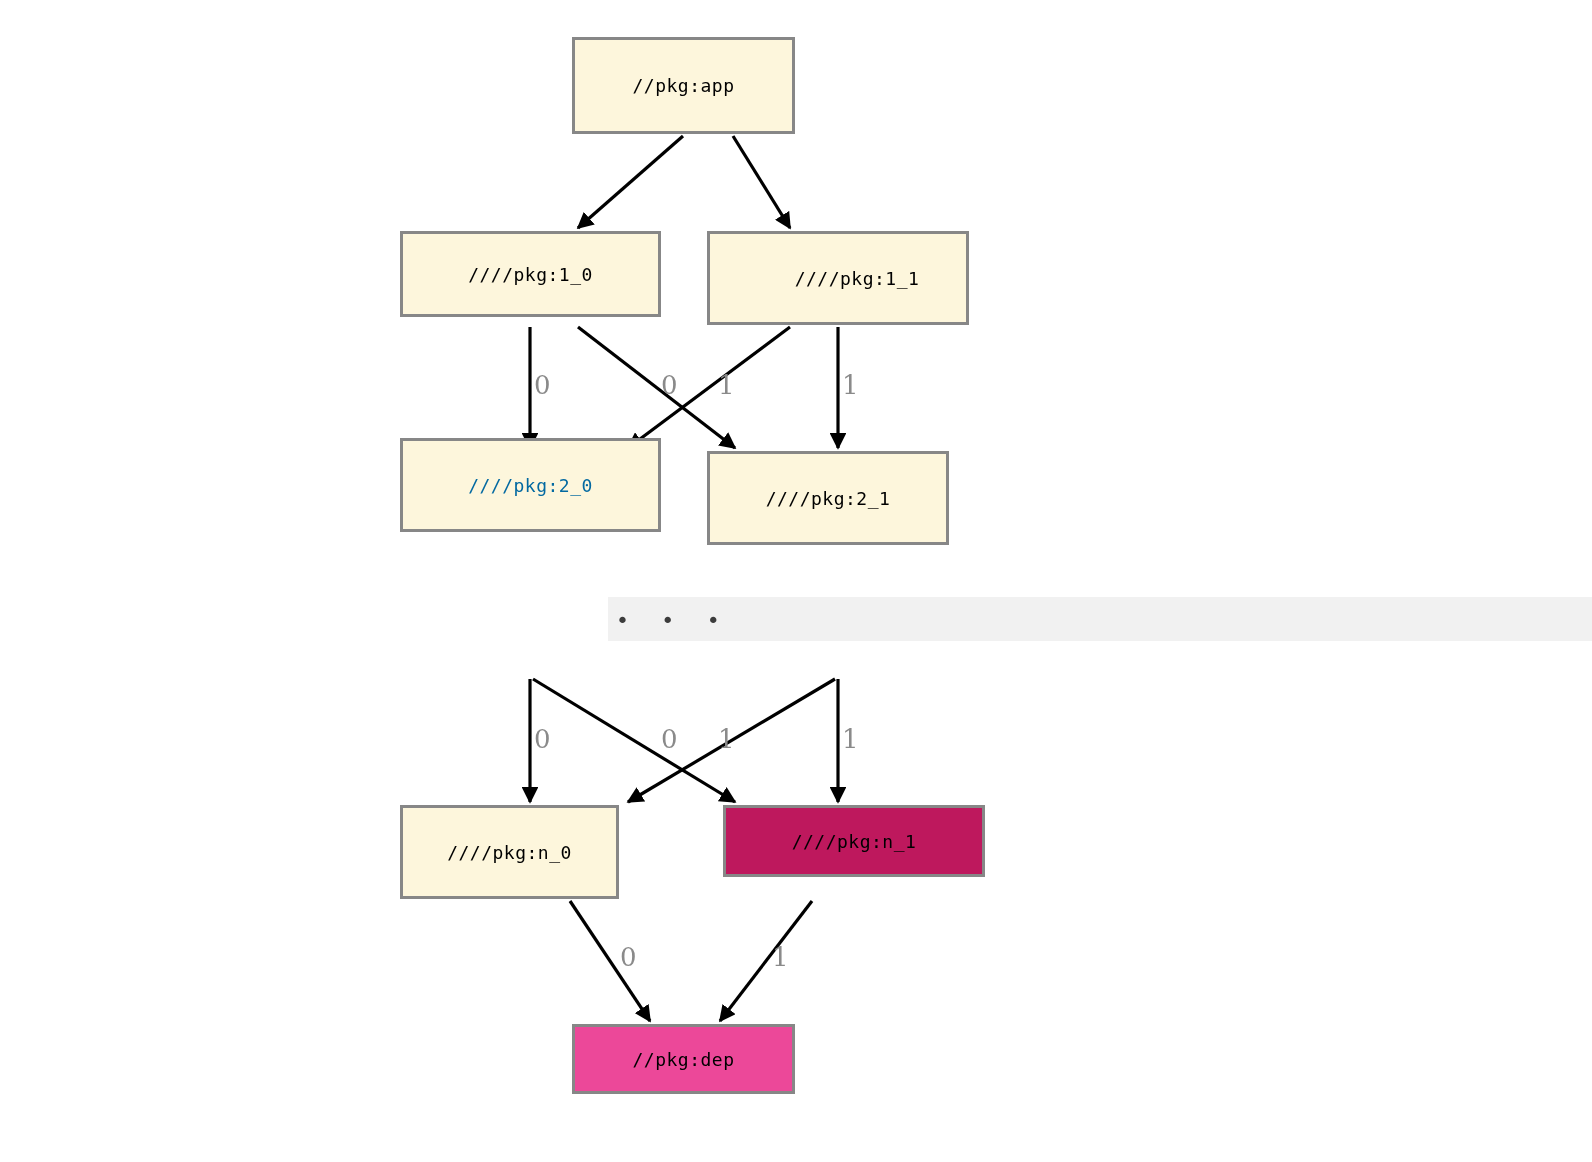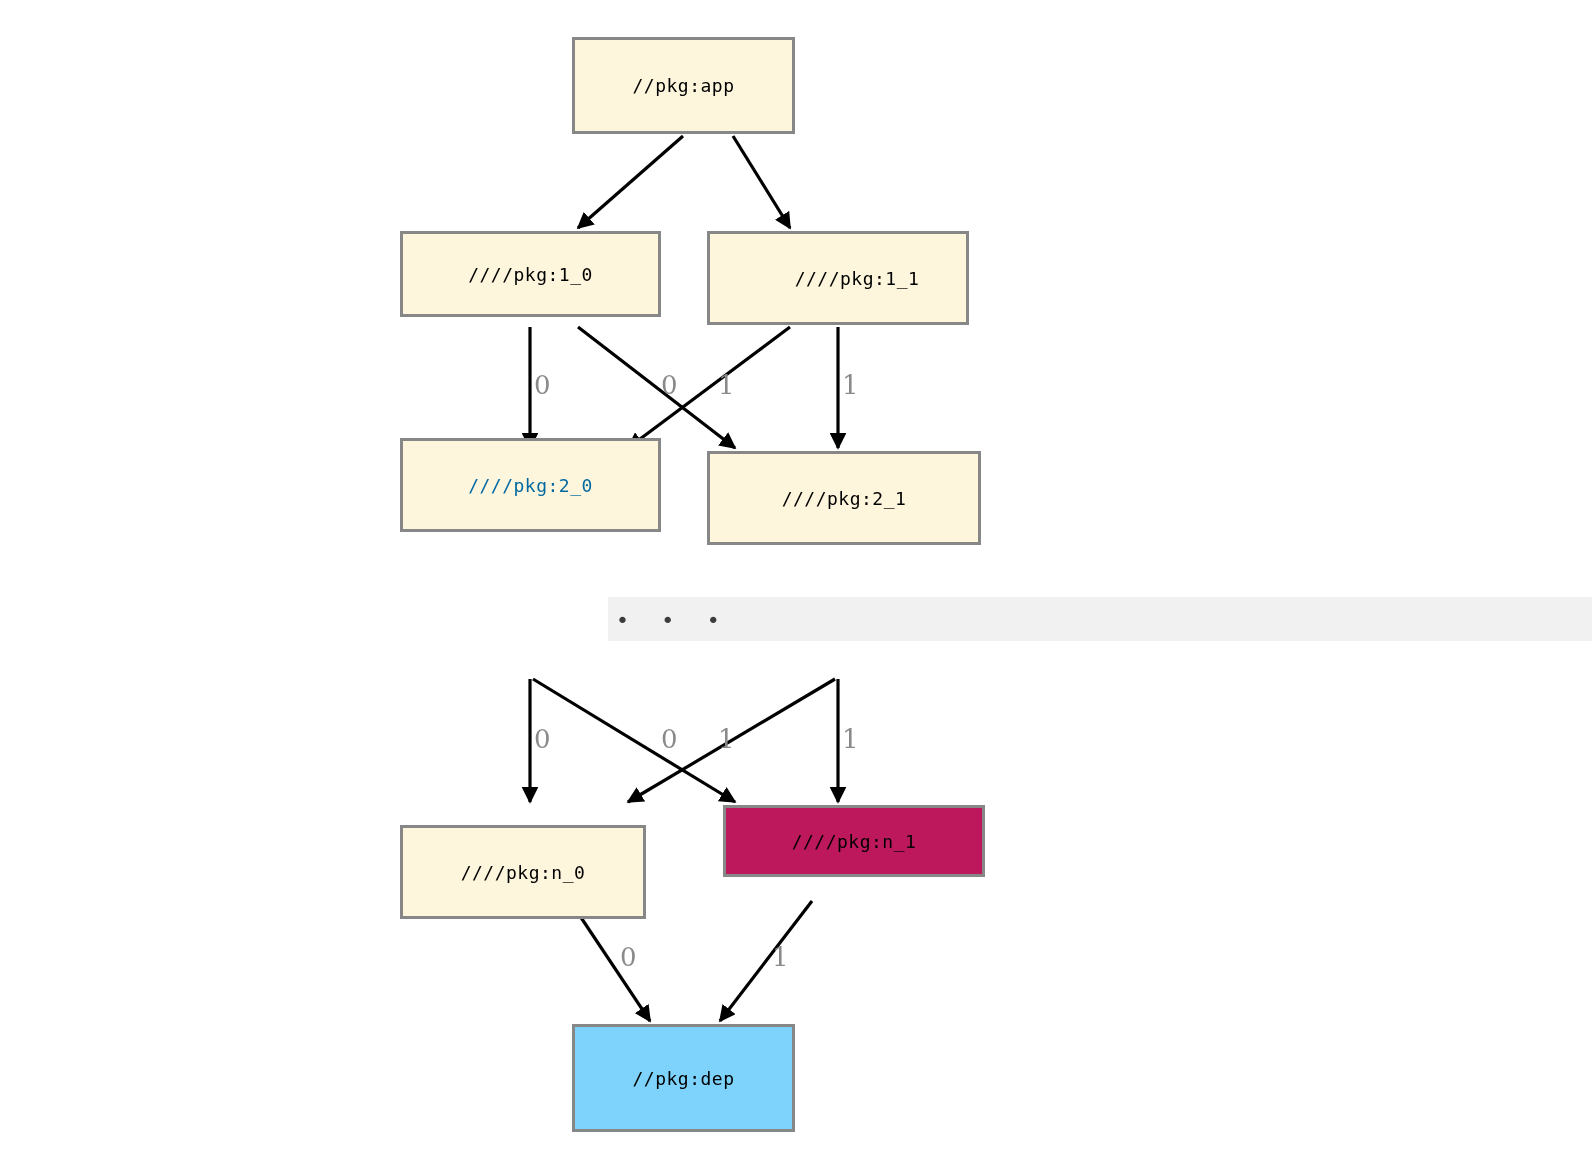--- a/index.html
+++ b/index.html
@@ -95,24 +95,24 @@
         <line x1="570" y1="901" x2="650" y2="1021" stroke="#000000" stroke-width="3.2" marker-end="url(#arrowhead)"></line>
         <line x1="812" y1="901" x2="720" y2="1021" stroke="#000000" stroke-width="3.2" marker-end="url(#arrowhead)"></line>
       </g>
   </svg>
 
   <div id="nodes-group">
       <div class="node" style="left: 572px; top: 37px; width: 223px; height: 97px; background: rgb(253, 246, 220); border-color: rgb(135, 135, 135); color: rgb(0, 0, 0);">//pkg:app</div>
       <div class="node" style="left: 400px; top: 231px; width: 261px; height: 86px; background: rgb(253, 246, 220); border-color: rgb(135, 135, 135); color: rgb(0, 0, 0);">////pkg:1_0</div>
       <div class="node" style="left: 707px; top: 231px; width: 262px; height: 94px; background: rgb(253, 246, 220); border-color: rgb(135, 135, 135); color: rgb(0, 0, 0); padding-left: 38px;">////pkg:1_1</div>
       <div class="node" style="left: 400px; top: 438px; width: 261px; height: 94px; background: rgb(253, 246, 220); border-color: rgb(135, 135, 135); color: #0369a1;">////pkg:2_0</div>
-      <div class="node" style="left: 707px; top: 451px; width: 274px; height: 94px; background: rgb(253, 246, 220); border-color: rgb(135, 135, 135); color: rgb(0, 0, 0);">////pkg:2_1</div>
-      <div class="node" style="left: 400px; top: 805px; width: 246px; height: 94px; background: rgb(253, 246, 220); border-color: rgb(135, 135, 135); color: rgb(0, 0, 0); margin-top: 20px;">////pkg:n_0</div>
+      <div class="node" style="left: 707px; top: 451px; width: 242px; height: 94px; background: rgb(253, 246, 220); border-color: rgb(135, 135, 135); color: rgb(0, 0, 0);">////pkg:2_1</div>
+      <div class="node" style="left: 400px; top: 805px; width: 219px; height: 94px; background: rgb(253, 246, 220); border-color: rgb(135, 135, 135); color: rgb(0, 0, 0);">////pkg:n_0</div>
       <div class="node" style="left: 723px; top: 805px; width: 262px; height: 72px; background: #be185d; border-color: rgb(135, 135, 135); color: rgb(0, 0, 0);">////pkg:n_1</div>
-      <div class="node" style="left: 572px; top: 1024px; width: 223px; height: 108px; background: #7dd3fc; border-color: rgb(135, 135, 135); color: rgb(0, 0, 0);">//pkg:dep</div>
+      <div class="node" style="left: 572px; top: 1024px; width: 223px; height: 70px; background: #ec4899; border-color: rgb(135, 135, 135); color: rgb(0, 0, 0);">//pkg:dep</div>
     </div>
   <div id="labels-group">
       <span class="edge-label" style="left: 534px; top: 372px; color: rgb(138, 138, 138);">0</span>
       <span class="edge-label" style="left: 661px; top: 372px; color: rgb(138, 138, 138);">0</span>
       <span class="edge-label" style="left: 718px; top: 372px; color: rgb(138, 138, 138);">1</span>
       <span class="edge-label" style="left: 842px; top: 372px; color: rgb(138, 138, 138);">1</span>
       <span class="edge-label" style="left: 534px; top: 726px; color: rgb(138, 138, 138);">0</span>
       <span class="edge-label" style="left: 661px; top: 726px; color: rgb(138, 138, 138);">0</span>
       <span class="edge-label" style="left: 718px; top: 726px; color: rgb(138, 138, 138);">1</span>
       <span class="edge-label" style="left: 842px; top: 726px; color: rgb(138, 138, 138);">1</span>

